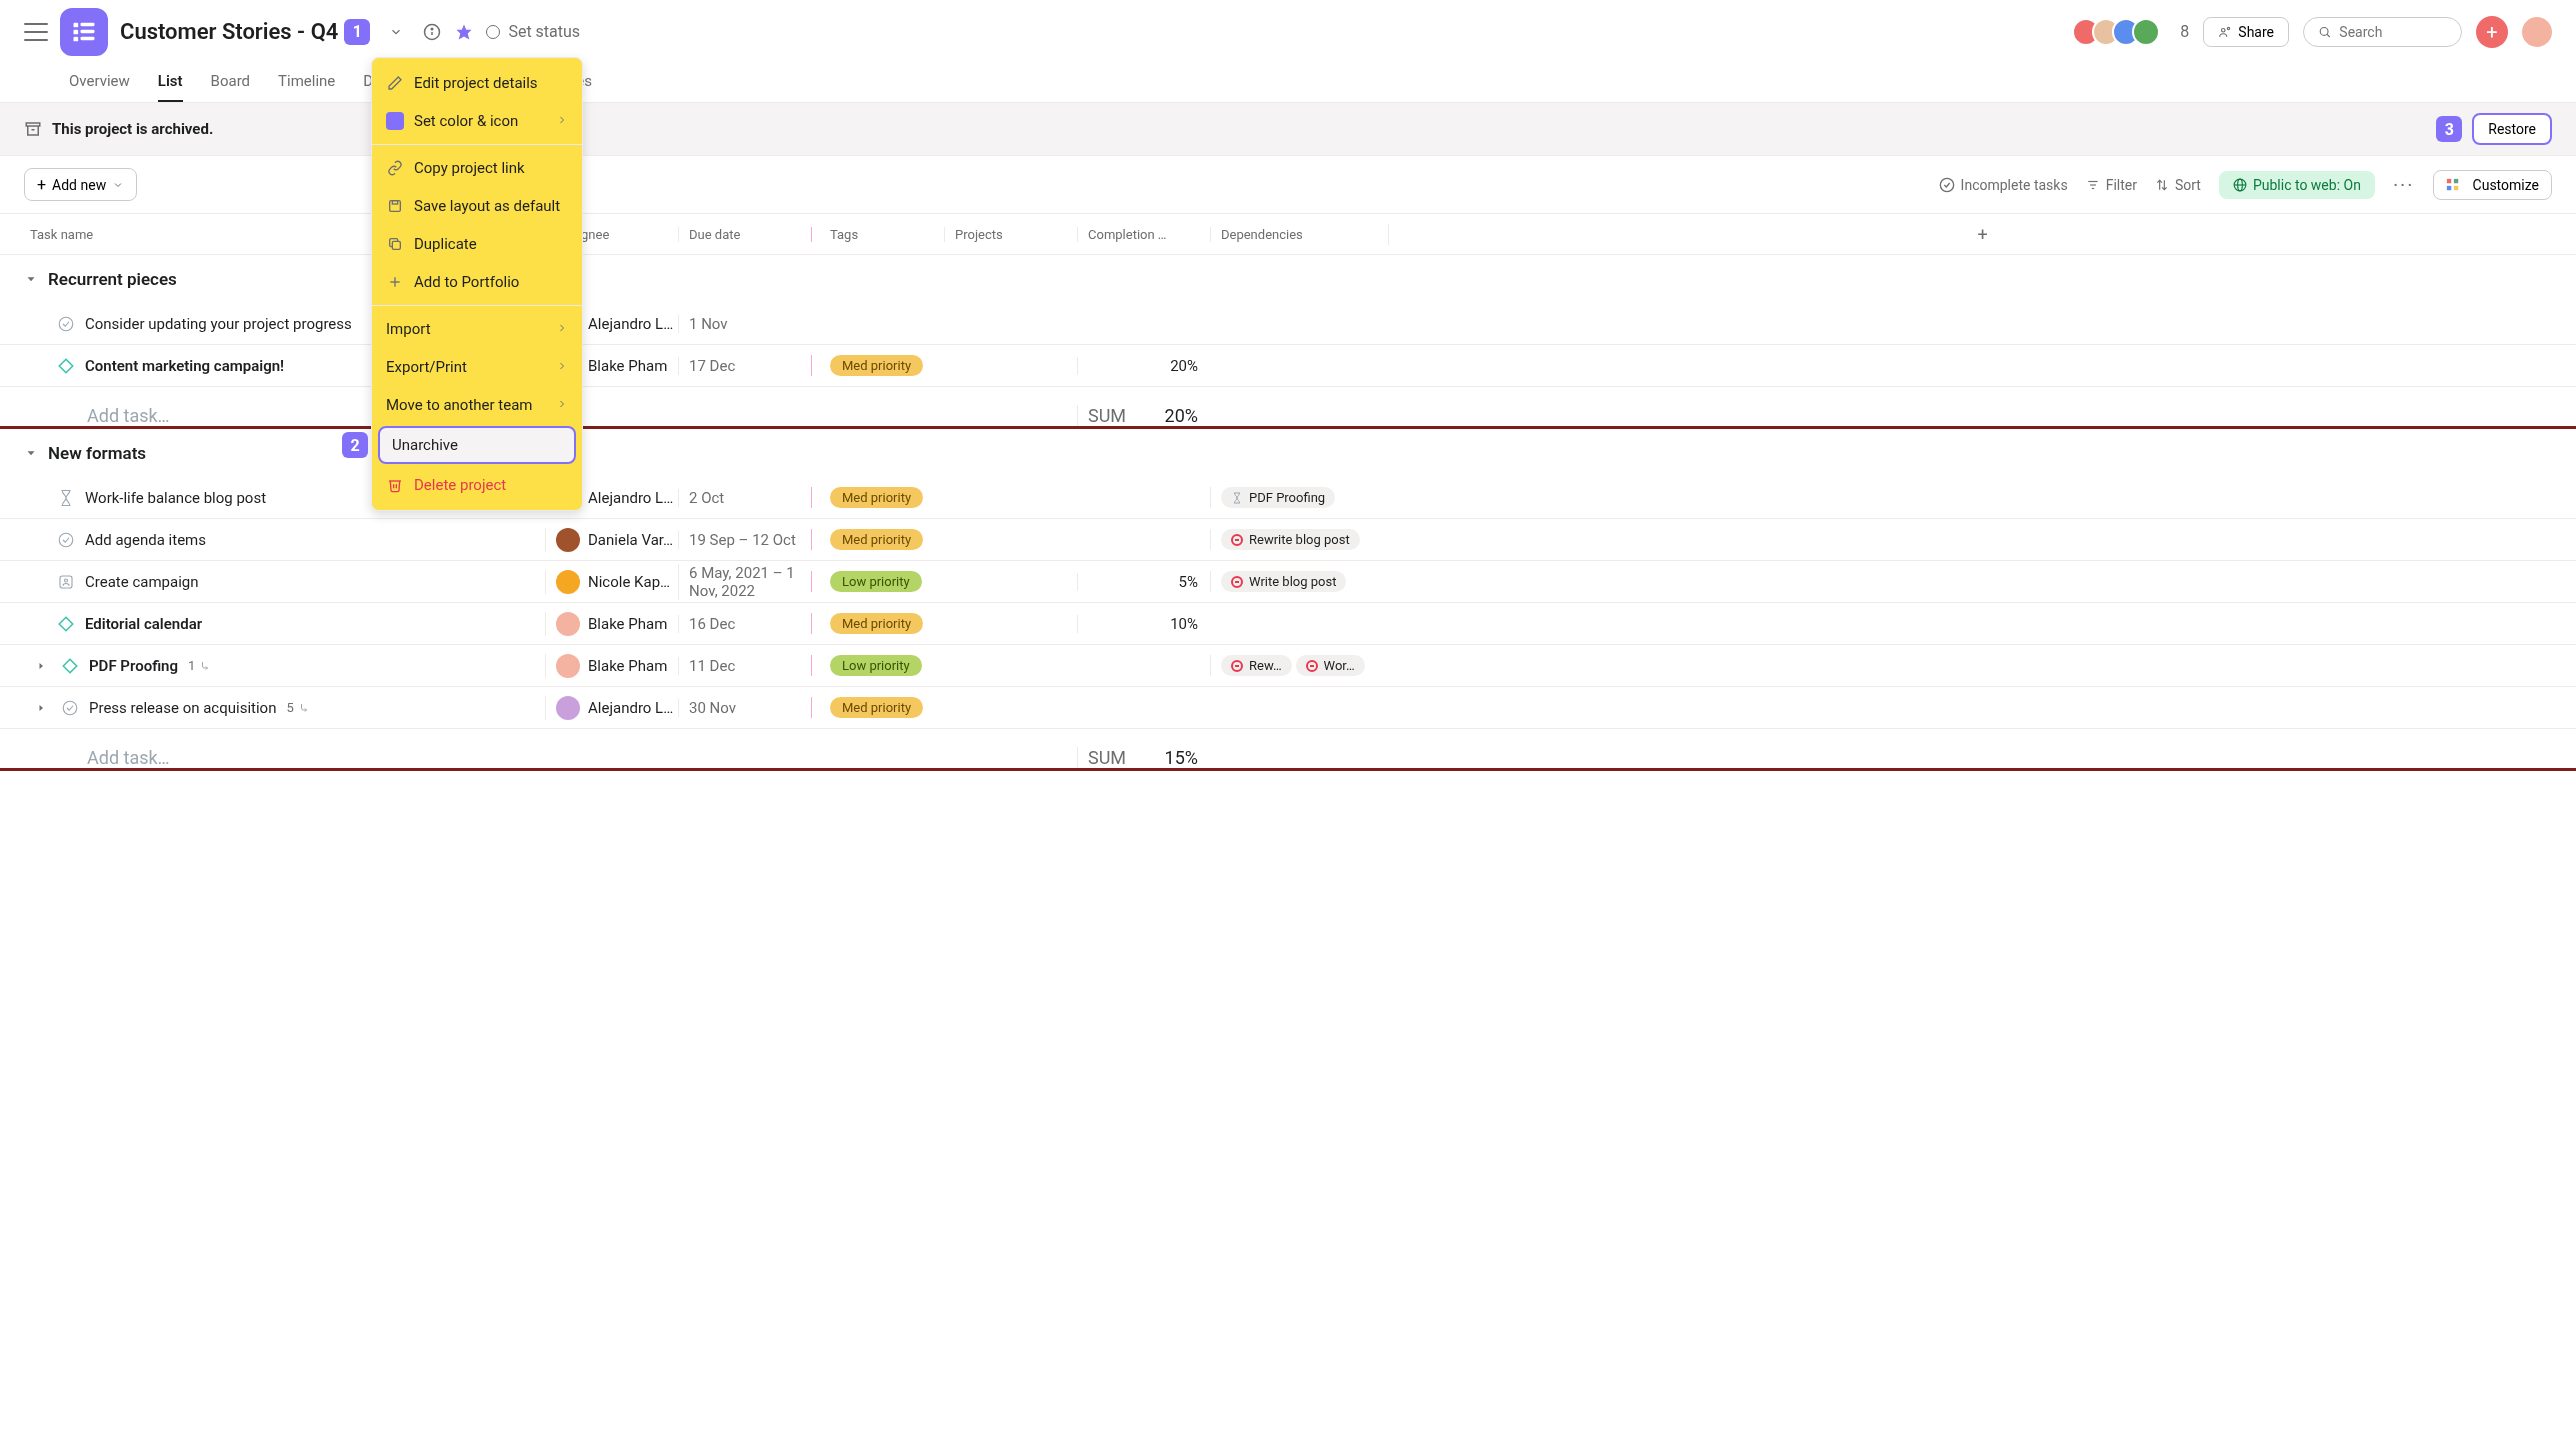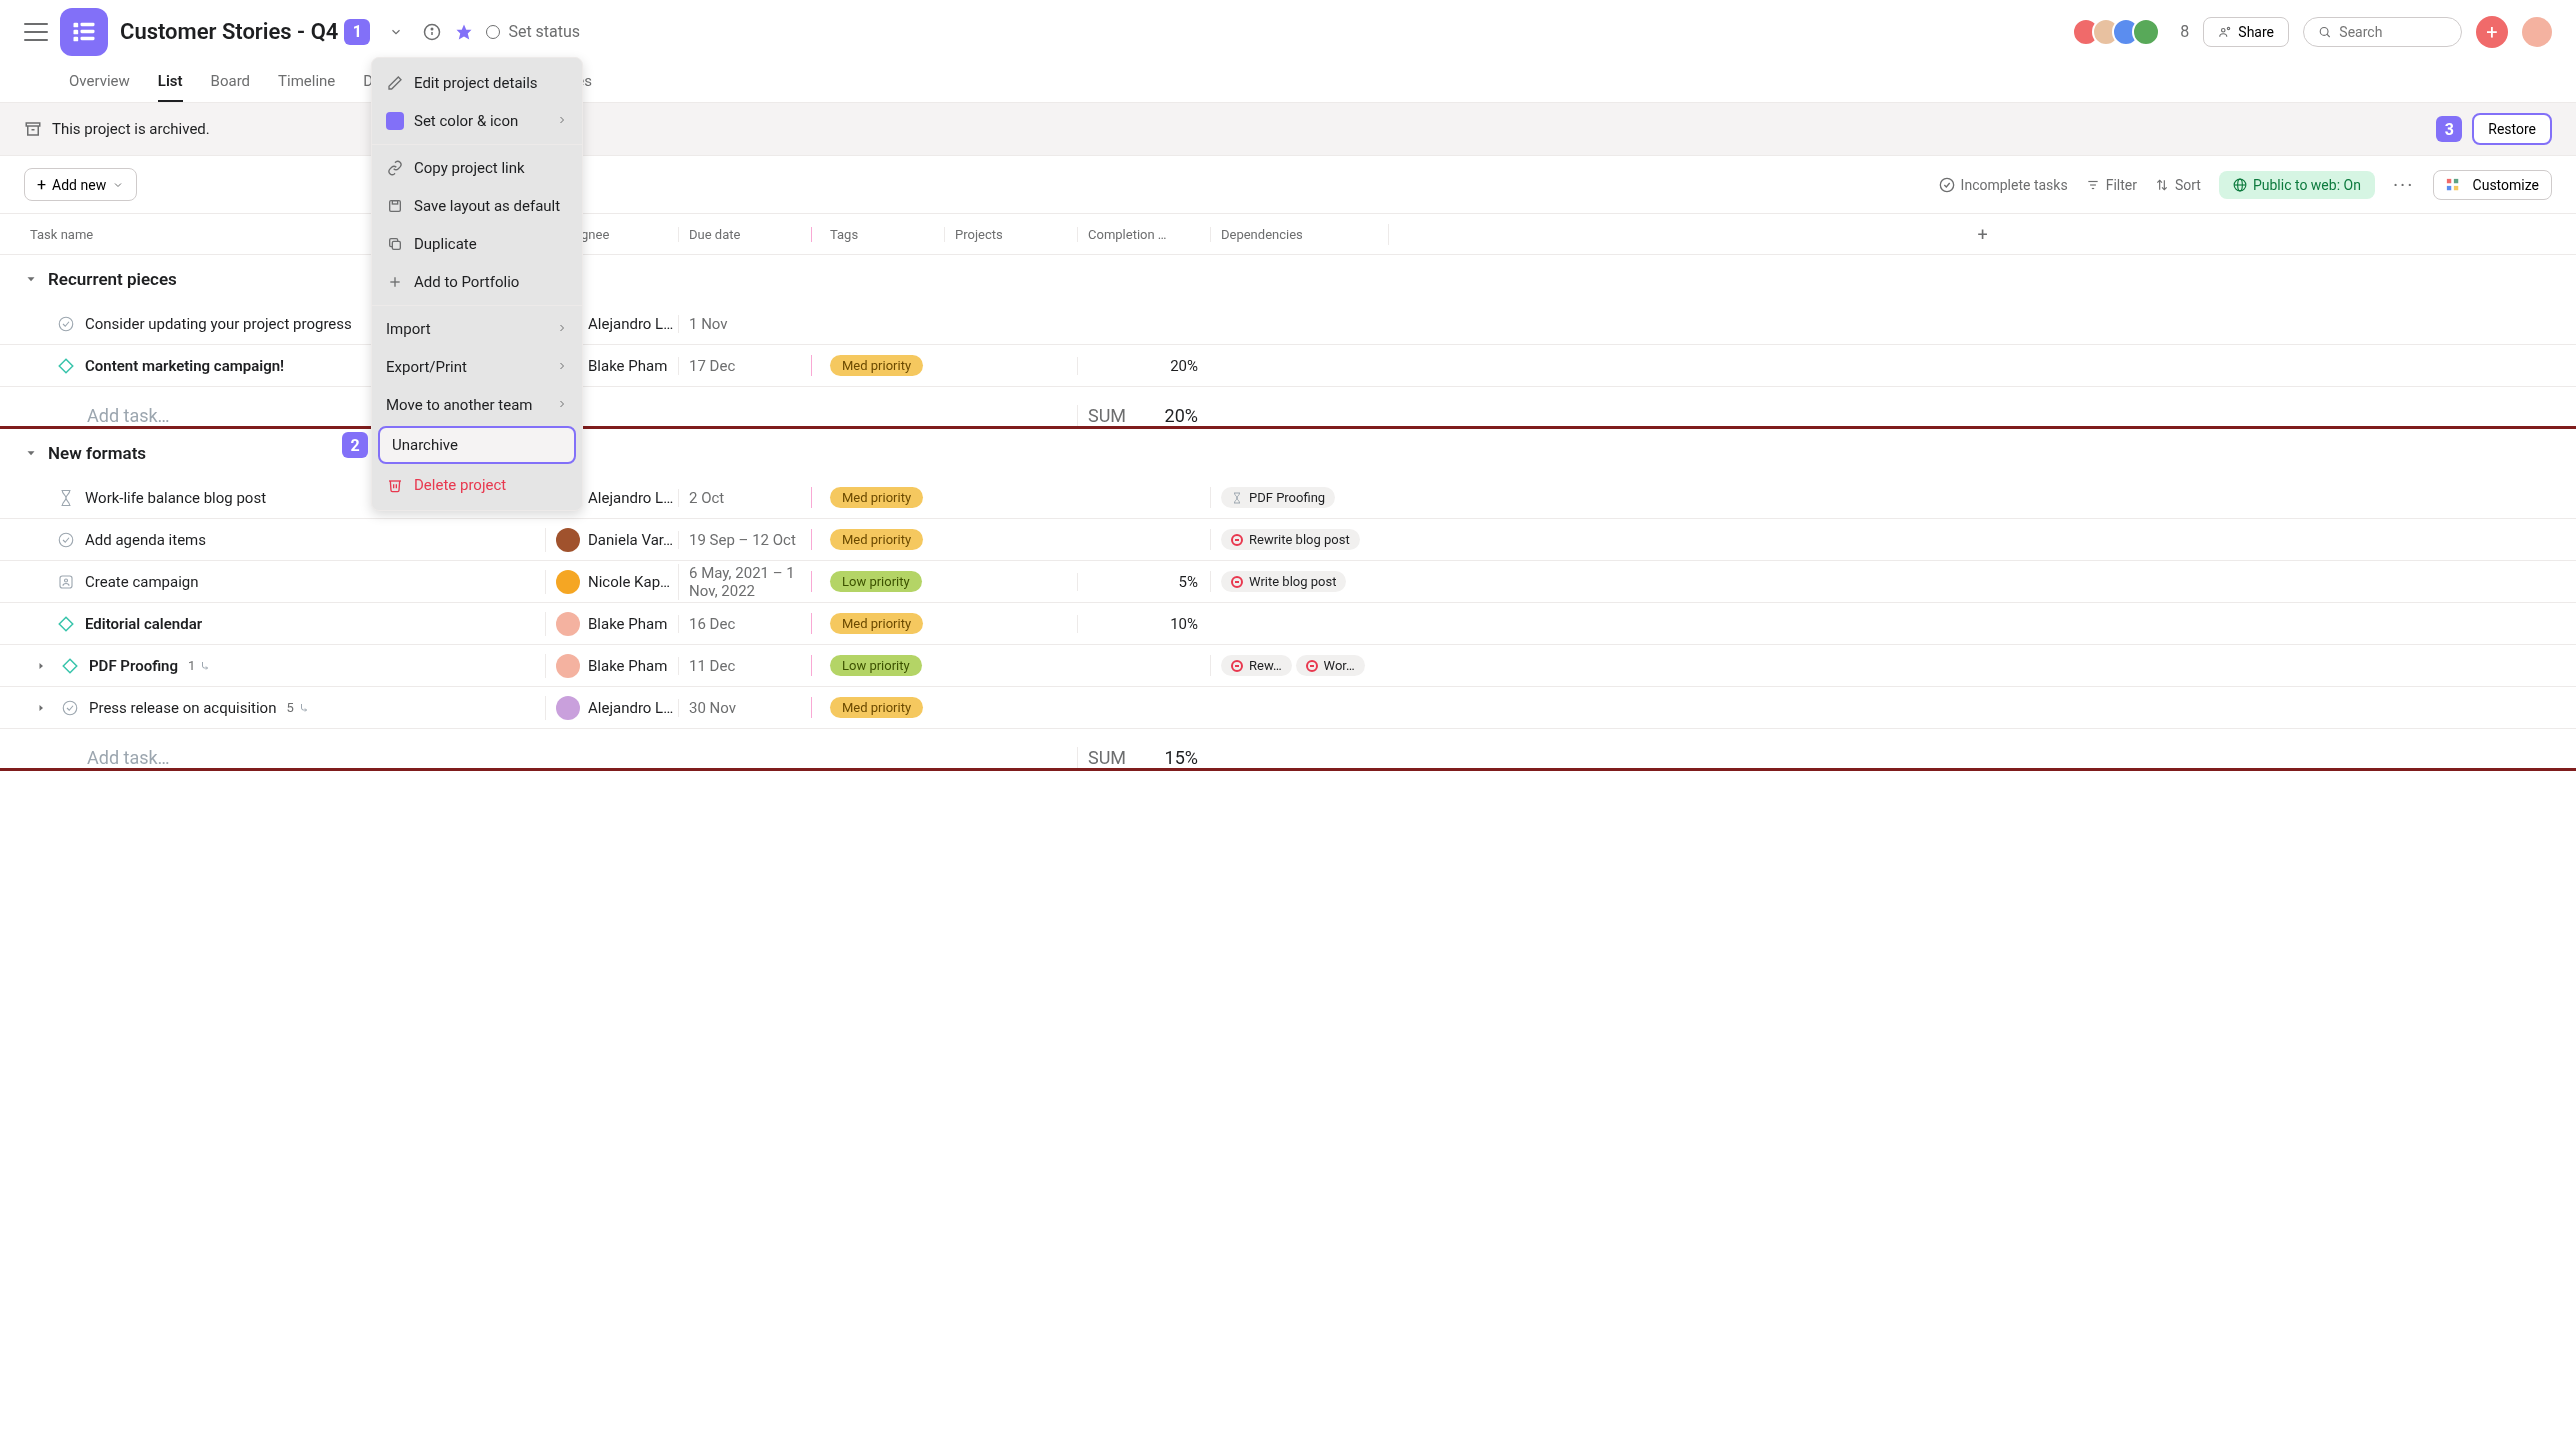--- a/index.html
+++ b/index.html
@@ -25,21 +25,21 @@
 .member-count{margin-left:6px;color:#6d6e6f;font-size:16px}
 .share-btn{display:flex;align-items:center;gap:6px;padding:6px 14px;border:1px solid #cfcbcb;border-radius:8px;background:#fff;cursor:pointer;font-size:14px}
 .search-box{display:flex;align-items:center;gap:8px;padding:6px 14px;border:1px solid #cfcbcb;border-radius:20px;width:159px;color:#6d6e6f}
 .add-btn{width:32px;height:32px;border-radius:50%;background:#f06a6a;display:flex;align-items:center;justify-content:center;color:#fff;font-size:20px;cursor:pointer}
 .user-avatar{width:30px;height:30px;border-radius:50%;background:#f4b2a0}
 .tabs{display:flex;gap:28px;padding:0 69px;border-bottom:1px solid #edeae9;height:40px;align-items:flex-end}
 .tab{padding-bottom:10px;color:#6d6e6f;font-size:15px;cursor:pointer;border-bottom:2px solid transparent}
 .tab.active{color:#1e1f21;font-weight:600;border-bottom-color:#1e1f21}
 .banner{display:flex;align-items:center;padding:10px 24px;background:#f5f3f3;border-bottom:1px solid #edeae9}
 .banner-icon{width:18px;height:18px;margin-right:10px}
-.banner-text{font-weight:400;font-size:15px}
+.banner-text{font-weight:700;font-size:15px}
 .banner-right{margin-left:auto;display:flex;align-items:center;gap:10px}
 .restore-btn{border:2px solid #8270f8;border-radius:8px;padding:6px 14px;background:#fff;cursor:pointer;font-size:14px}
 .toolbar{display:flex;align-items:center;padding:12px 24px;gap:10px}
 .addnew-btn{display:flex;align-items:center;gap:6px;padding:6px 12px;border:1px solid #cfcbcb;border-radius:8px;background:#fff;cursor:pointer;font-size:14px}
 .toolbar-right{margin-left:auto;display:flex;align-items:center;gap:18px}
 .tb-item{display:flex;align-items:center;gap:6px;color:#6d6e6f;font-size:14px;cursor:pointer}
 .public-pill{background:#d6f5e3;color:#0d7a3e;padding:6px 14px;border-radius:8px;font-size:14px;display:flex;align-items:center;gap:6px}
 .customize-btn{display:flex;align-items:center;gap:13px;padding:6px 12px;border:1px solid #cfcbcb;border-radius:8px;background:#fff;cursor:pointer;font-size:14px}
 .table{display:block}
 .thead{display:flex;border-top:1px solid #edeae9;border-bottom:1px solid #edeae9;height:42px;align-items:center;color:#6d6e6f;font-size:13px}
@@ -65,21 +65,21 @@
 .pill{display:inline-block;padding:3px 12px;border-radius:12px;font-size:13px}
 .pill-med{background:#f5c85f;color:#6b4a00}
 .pill-low{background:#b4d466;color:#3d5200}
 .dep-pill{display:inline-flex;align-items:center;gap:6px;background:#f1f0ef;padding:3px 10px;border-radius:12px;font-size:13px;max-width:100%;overflow:hidden}
 .dep-pill span{white-space:nowrap;overflow:hidden;text-overflow:ellipsis}
 .dep-block{width:12px;height:12px;border:2px solid #e8384f;border-radius:50%;position:relative;flex-shrink:0}
 .dep-block::after{content:"";position:absolute;left:2px;top:3px;width:4px;height:2px;background:#e8384f}
 .sum-row{display:flex;height:42px;align-items:flex-end;border-bottom:3px solid #7f1d1d;font-size:18px}
 .sum-row .col-completion{display:flex;justify-content:space-between;padding-right:12px}
 .addtask{color:#9ca6af;padding-left:87px}
-.dropdown{position:absolute;top:57px;left:371px;width:212px;background:#e5e5e5;border:1px solid #edeae9;border-radius:8px;box-shadow:0 4px 12px rgba(0,0,0,0.15);padding:6px 0;z-index:100}
+.dropdown{position:absolute;top:57px;left:371px;width:212px;background:#fde047;border:1px solid #edeae9;border-radius:8px;box-shadow:0 4px 12px rgba(0,0,0,0.15);padding:6px 0;z-index:100}
 .dd-item{display:flex;align-items:center;gap:10px;padding:10px 14px;font-size:15px;cursor:pointer}
 .dd-item.highlighted{background:#f5f3f3;border:2px solid #8270f8;border-radius:8px;margin:2px 6px;padding:8px 12px}
 .dd-item.danger{color:#e8384f}
 .dd-icon{width:18px;height:18px;display:flex;align-items:center;justify-content:center;color:#6d6e6f;flex-shrink:0}
 .dd-sep{height:1px;background:#edeae9;margin:4px 0}
 .dd-chev{margin-left:auto}
 .color-sq{width:18px;height:18px;background:#8270f8;border-radius:4px}
 .expand-caret{width:12px;height:12px;margin-left:-22px;margin-right:4px}
 .subtask-count{color:#6d6e6f;font-size:13px;display:flex;align-items:center;gap:4px}
 </style>

